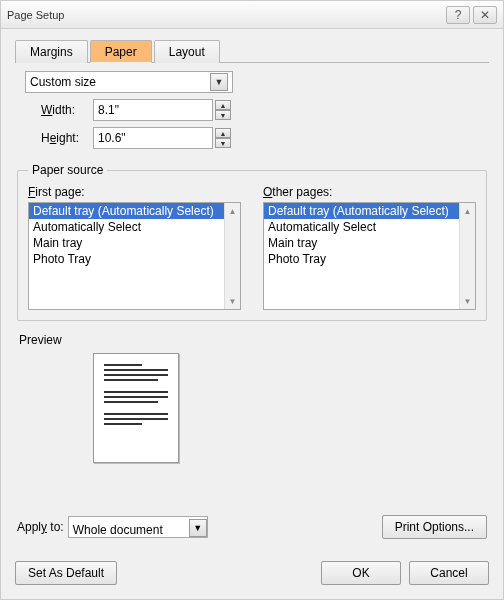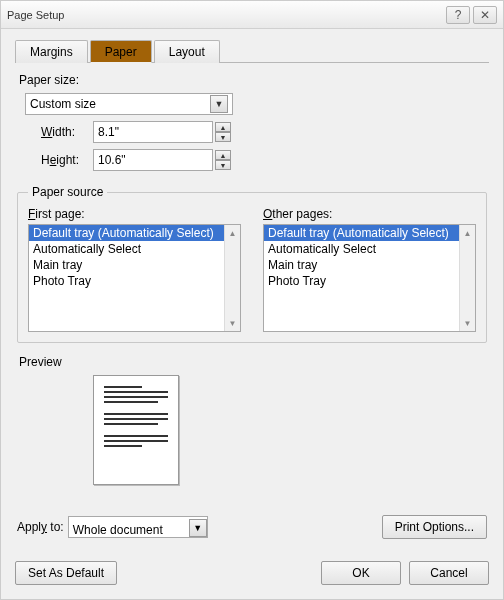--- a/index.html
+++ b/index.html
@@ -4,21 +4,21 @@
 <style>
   * { box-sizing: border-box; font-family: "Segoe UI", Tahoma, sans-serif; font-size: 12px; }
   body { margin: 0; background: #fff; width: 504px; height: 600px; overflow: hidden; }
   .dialog { width: 504px; height: 600px; background: #f0f0f0; border: 1px solid #ccc; display: flex; flex-direction: column; }
   .titlebar { display: flex; align-items: center; height: 28px; padding: 0 6px; background: linear-gradient(#fdfdfd,#e9e9e9); border-bottom: 1px solid #d0d0d0; }
   .titlebar .title { flex: 1; color: #333; font-size: 11px; }
   .tbtn { width: 24px; height: 18px; margin-left: 3px; border: 1px solid #b5b5b5; background: linear-gradient(#f7f7f7,#e2e2e2); border-radius: 2px; display: flex; align-items: center; justify-content: center; color: #555; font-size: 12px; line-height: 1; cursor: default; }
   .body { flex: 1; padding: 10px 14px 12px 14px; display: flex; flex-direction: column; }
   .tabs { display: flex; height: 24px; border-bottom: 1px solid #b7b7b7; }
   .tab { padding: 4px 14px 3px; border: 1px solid #b7b7b7; border-bottom: none; margin-right: 2px; background: linear-gradient(#f8f8f8,#e8e8e8); border-radius: 2px 2px 0 0; position: relative; top: 1px; cursor: default; }
-  .tab.active { background: #a16207; border-bottom: 1px solid #f0f0f0; }
+  .tab.active { background: #fdba74; border-bottom: 1px solid #f0f0f0; }
   .tabcontent { flex: 1; padding: 8px 2px 0 2px; display: flex; flex-direction: column; }
   .group-label { margin: 2px 0 6px 2px; color: #000; }
   .row { display: flex; align-items: center; margin-bottom: 6px; }
   .row label { width: 52px; margin-left: 24px; text-decoration: underline; text-decoration-color: transparent; }
   select, .combo, input[type="text"] { border: 1px solid #a9a9a9; background: #fff; height: 22px; padding: 2px 4px; }
   .combo { display: flex; align-items: center; width: 208px; margin-left: 8px; justify-content: space-between; }
   .combo .cbtn { width: 18px; height: 18px; border: 1px solid #9a9a9a; background: linear-gradient(#f6f6f6,#ddd); display: flex; align-items: center; justify-content: center; font-size: 9px; color: #333; }
   .spinwrap { display: flex; align-items: center; }
   .spininput { width: 120px; height: 22px; border: 1px solid #a9a9a9; background: #fff; padding: 2px 4px; }
   .spinbtns { display: flex; flex-direction: column; margin-left: 2px; }
@@ -63,21 +63,20 @@
   <div class="body">
 
     <div class="tabs">
       <div class="tab">Margins</div>
       <div class="tab active">Paper</div>
       <div class="tab">Layout</div>
     </div>
 
     <div class="tabcontent">
 
-      <div class="group-label">Paper size:</div>
 
       <div class="row">
         <div class="combo" style="margin-left:8px;">
           <span>Custom size</span>
           <span class="cbtn">▼</span>
         </div>
       </div>
 
       <div class="row">
         <label><span class="u">W</span>idth:</label>

